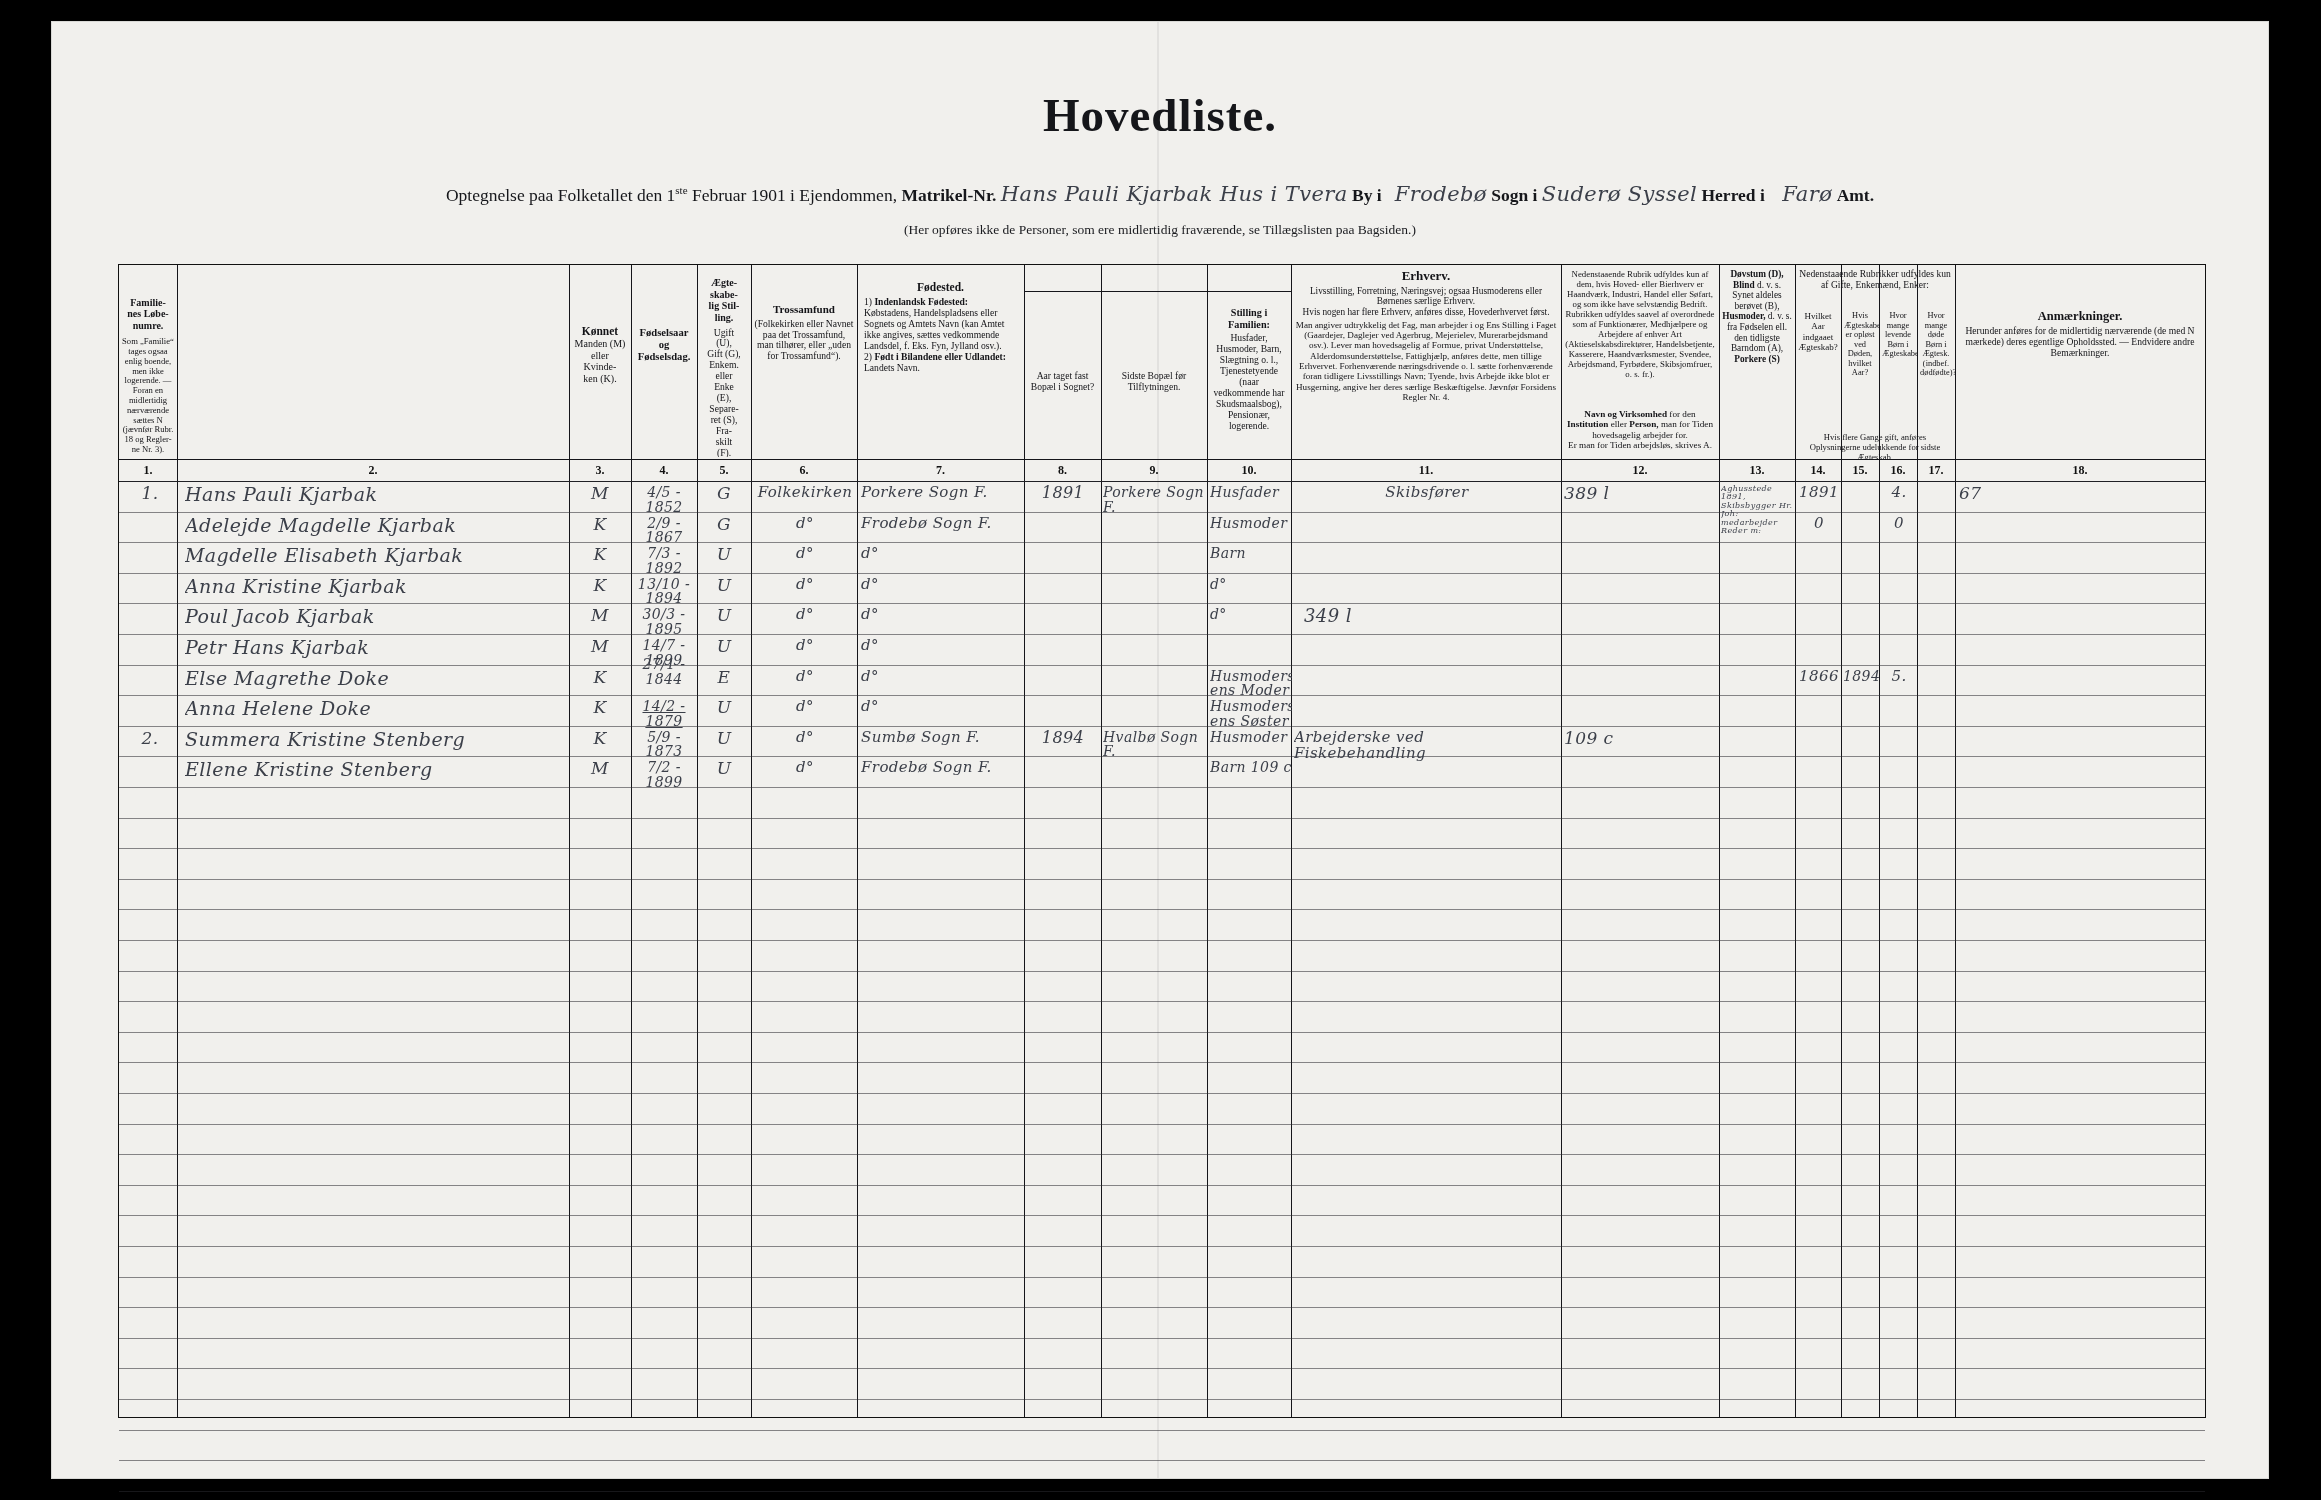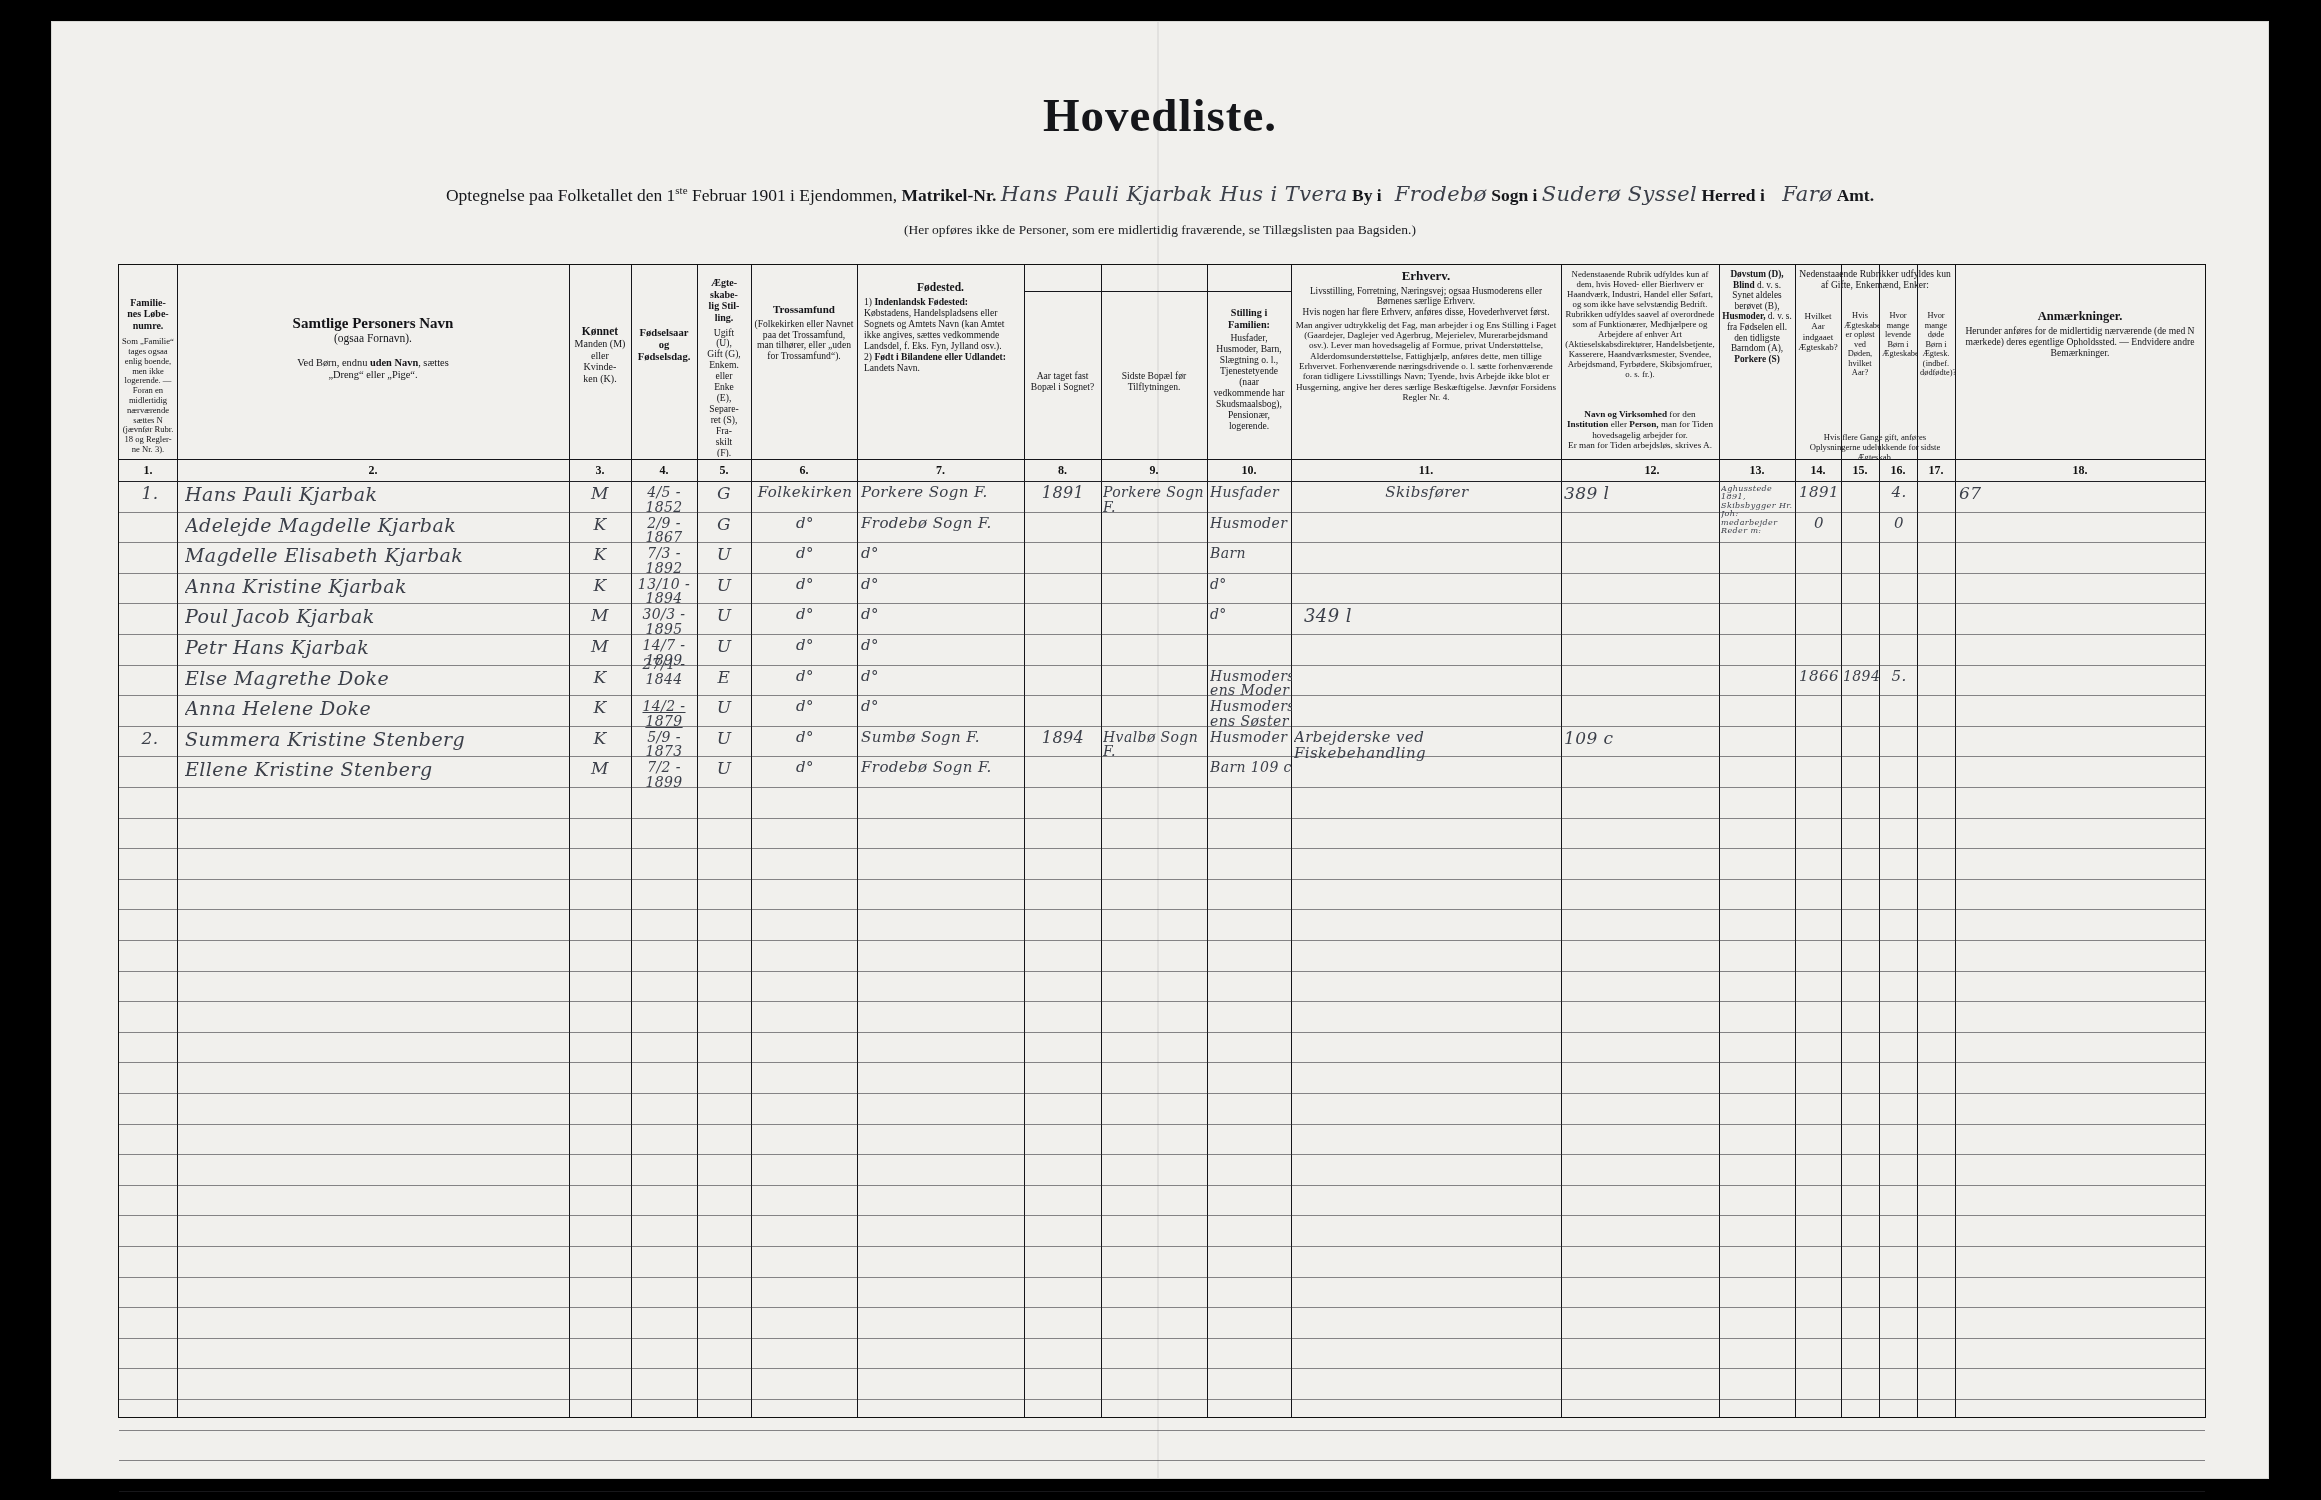--- a/index.html
+++ b/index.html
@@ -71,25 +71,20 @@
     <div class="hline" style="top:216px;"></div>
 
     <div class="hline" style="top:26px;left:905px;right:1000px;width:267px;"></div>
     <div class="vline" style="left:905px;top:0;height:26px;opacity:0;"></div>
 
     <div class="hdr-cell" style="left:0;top:4px;width:58px;height:188px;font-size:9px;padding-top:28px;">
       <span class="b t" style="font-size:10px">Familie-<br>nes Løbe-<br>numre.</span>
       <span class="t" style="margin-top:6px;font-size:8.6px">Som „Familie“ tages ogsaa enlig boende, men ikke logerende. — Foran en midlertidig nærværende sættes N (jævnfør Rubr. 18 og Regler-ne Nr. 3).</span>
     </div>
 
-    <div class="hdr-cell" style="left:58px;top:48px;width:392px;height:140px;">
-      <span class="b" style="font-size:15px">Samtlige Personers Navn</span><br>
-      <span style="font-size:11.5px">(ogsaa Fornavn).</span><br><br>
-      <span style="font-size:10.4px">Ved Børn, endnu <b>uden Navn</b>, sættes<br>„Dreng“ eller „Pige“.</span>
-    </div>
 
     <div class="hdr-cell" style="left:450px;top:58px;width:62px;height:130px;">
       <span class="b" style="font-size:11.5px">Kønnet</span><br>
       <span style="font-size:10px">Manden (M)<br>eller<br>Kvinde-<br>ken (K).</span>
     </div>
 
     <div class="hdr-cell" style="left:512px;top:60px;width:66px;height:130px;">
       <span class="b" style="font-size:10.6px">Fødselsaar<br>og<br>Fødselsdag.</span>
     </div>
 
@@ -157,21 +152,21 @@
     <div class="numrow" style="left:58px;top:198px;width:392px;">2.</div>
     <div class="numrow" style="left:450px;top:198px;width:62px;">3.</div>
     <div class="numrow" style="left:512px;top:198px;width:66px;">4.</div>
     <div class="numrow" style="left:578px;top:198px;width:54px;">5.</div>
     <div class="numrow" style="left:632px;top:198px;width:106px;">6.</div>
     <div class="numrow" style="left:738px;top:198px;width:167px;">7.</div>
     <div class="numrow" style="left:905px;top:198px;width:77px;">8.</div>
     <div class="numrow" style="left:982px;top:198px;width:106px;">9.</div>
     <div class="numrow" style="left:1088px;top:198px;width:84px;">10.</div>
     <div class="numrow" style="left:1172px;top:198px;width:270px;">11.</div>
-    <div class="numrow" style="left:1442px;top:198px;width:158px;padding-left:12px;">12.</div>
+    <div class="numrow" style="left:1442px;top:198px;width:158px;">12.</div>
     <div class="numrow" style="left:1600px;top:198px;width:76px;">13.</div>
     <div class="numrow" style="left:1676px;top:198px;width:46px;">14.</div>
     <div class="numrow" style="left:1722px;top:198px;width:38px;">15.</div>
     <div class="numrow" style="left:1760px;top:198px;width:38px;">16.</div>
     <div class="numrow" style="left:1798px;top:198px;width:38px;">17.</div>
     <div class="numrow" style="left:1836px;top:198px;width:250px;">18.</div>
 
     <div id="rows-layer">
         <div class="rowline" style="top: 216px; left: 0px; right: 0px;"></div>
         <div class="rowline" style="top: 246.6px; left: 0px; right: 0px;"></div>

